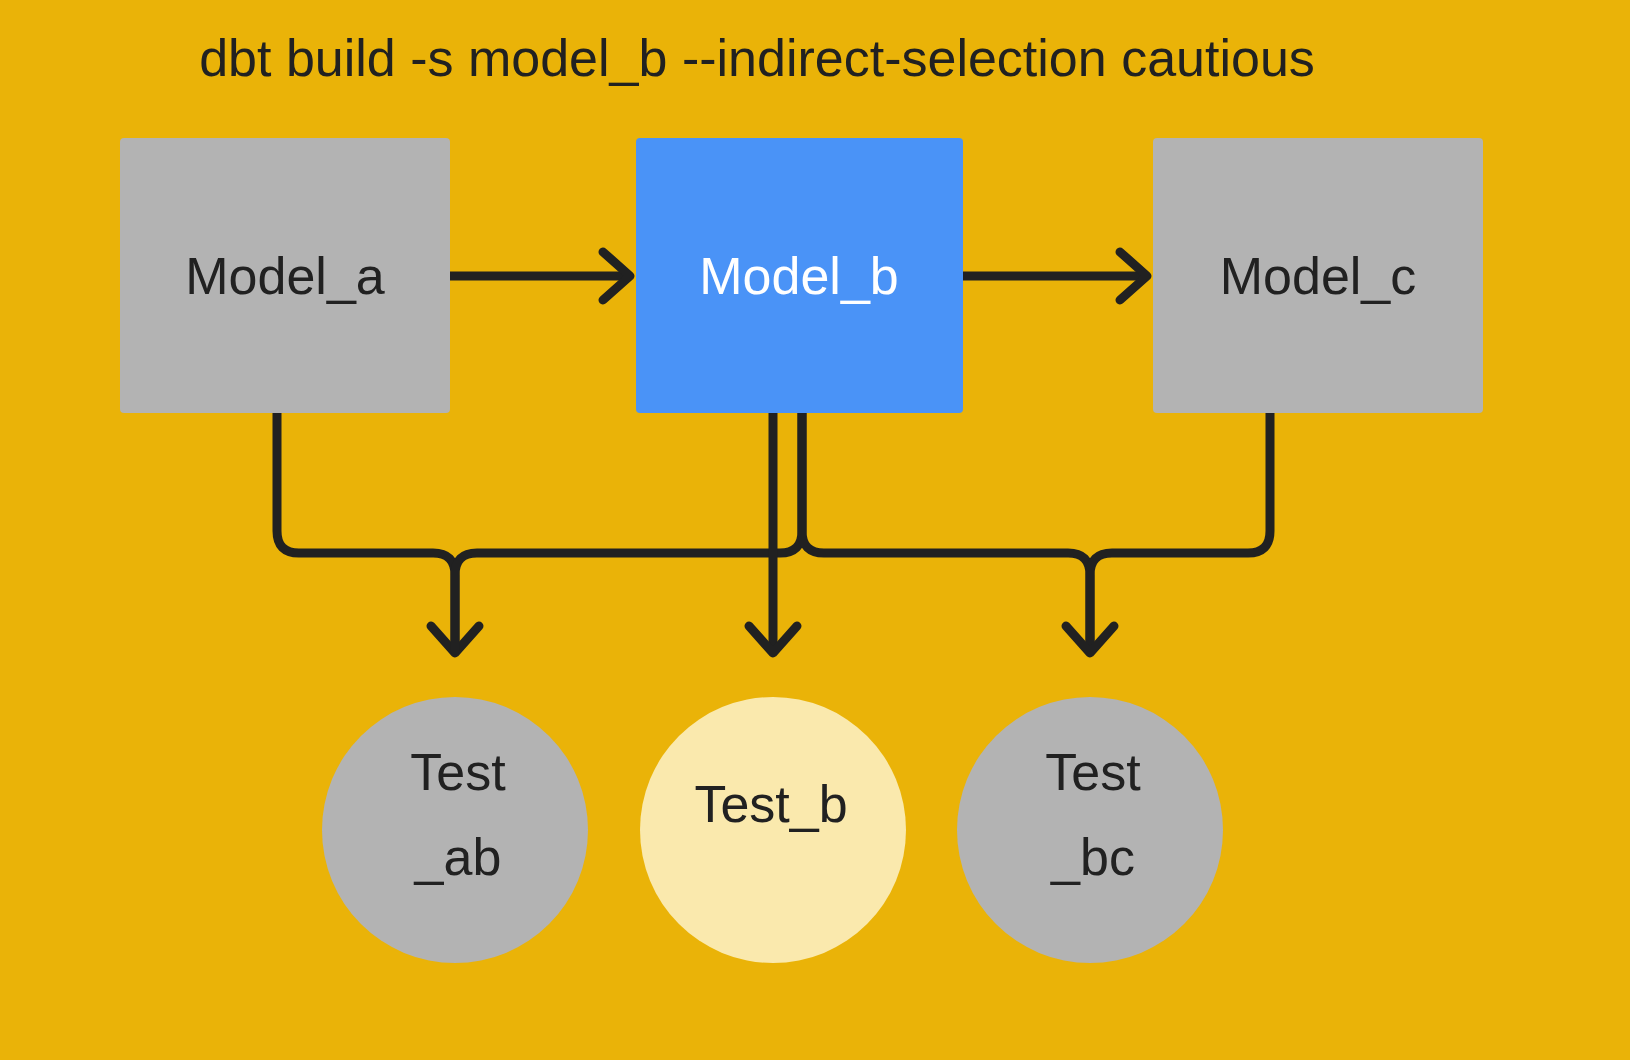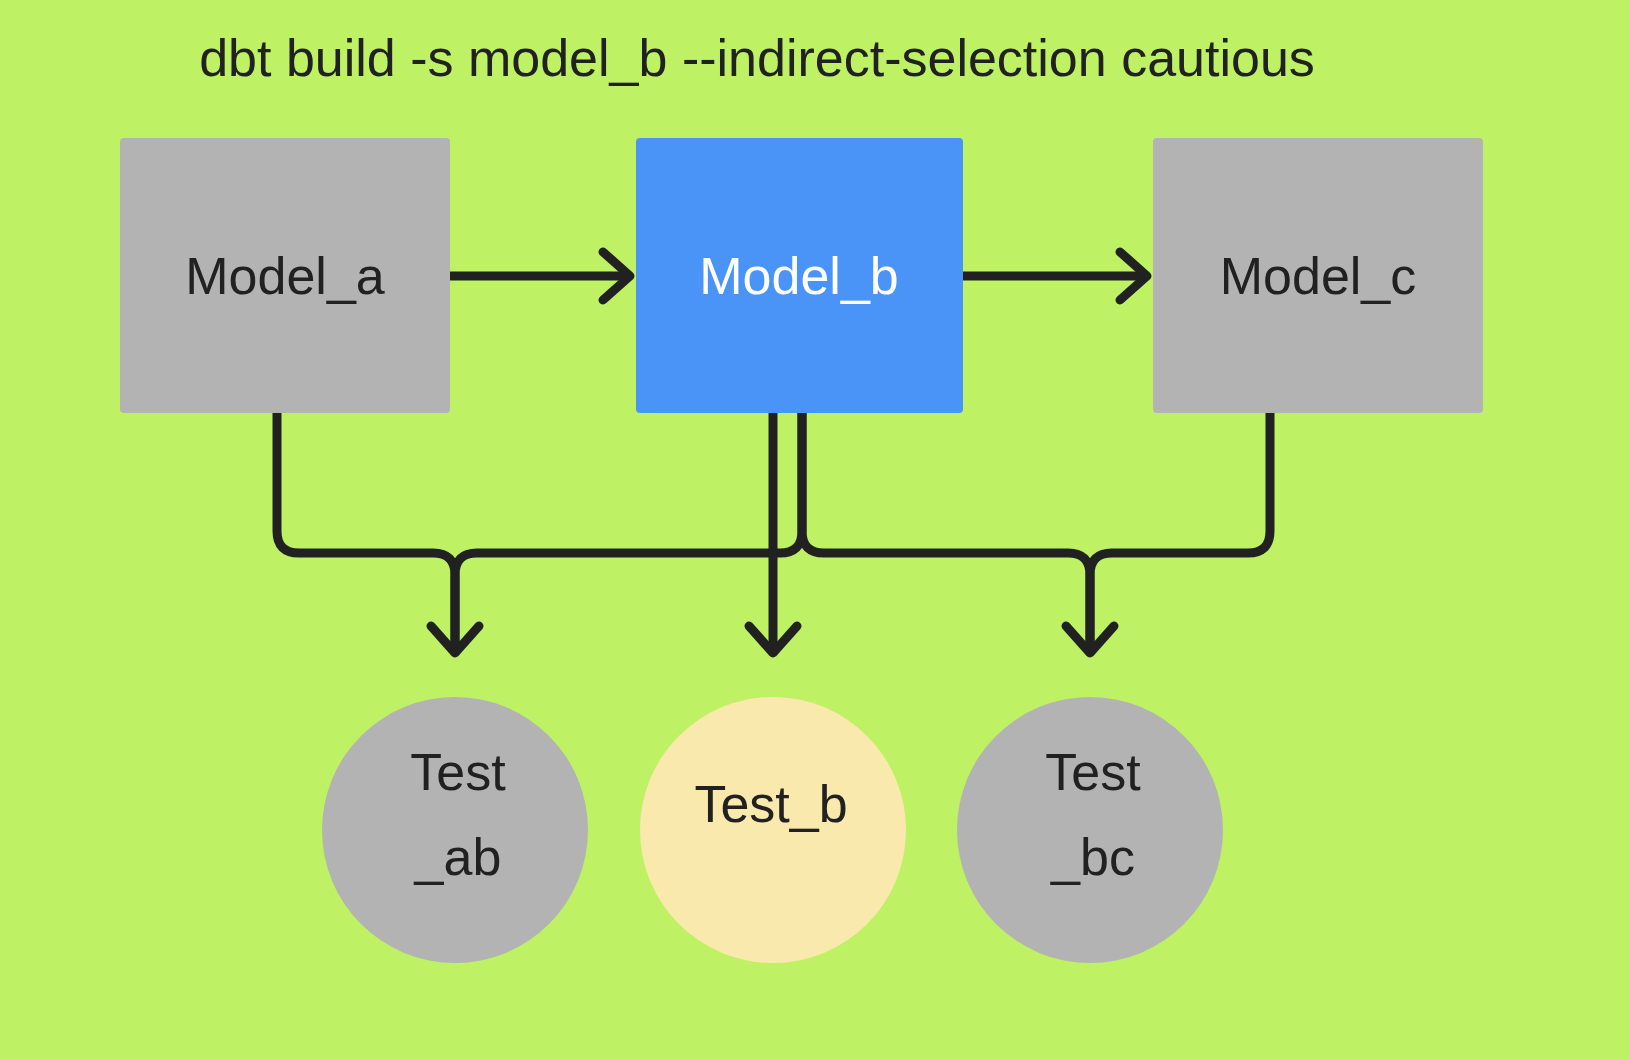--- a/index.html
+++ b/index.html
@@ -7,21 +7,21 @@
     padding: 0;
     background: #ffffff;
   }
   body {
     font-family: "Liberation Sans", sans-serif;
   }
   #canvas {
     position: relative;
     width: 1630px;
     height: 1060px;
-    background: #bef264;
+    background: #eab308;
     overflow: hidden;
   }
   #diagram-svg {
     position: absolute;
     top: 0;
     left: 0;
     width: 1630px;
     height: 1060px;
     display: block;
   }

